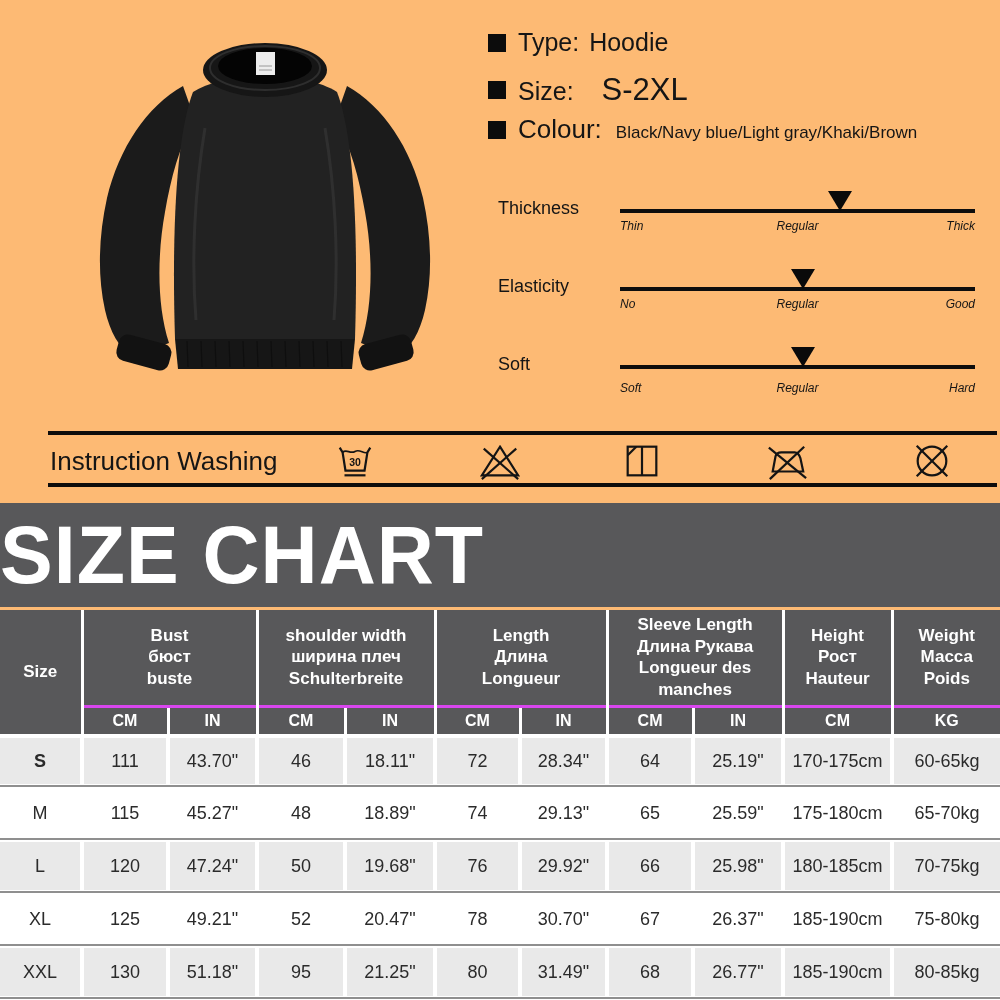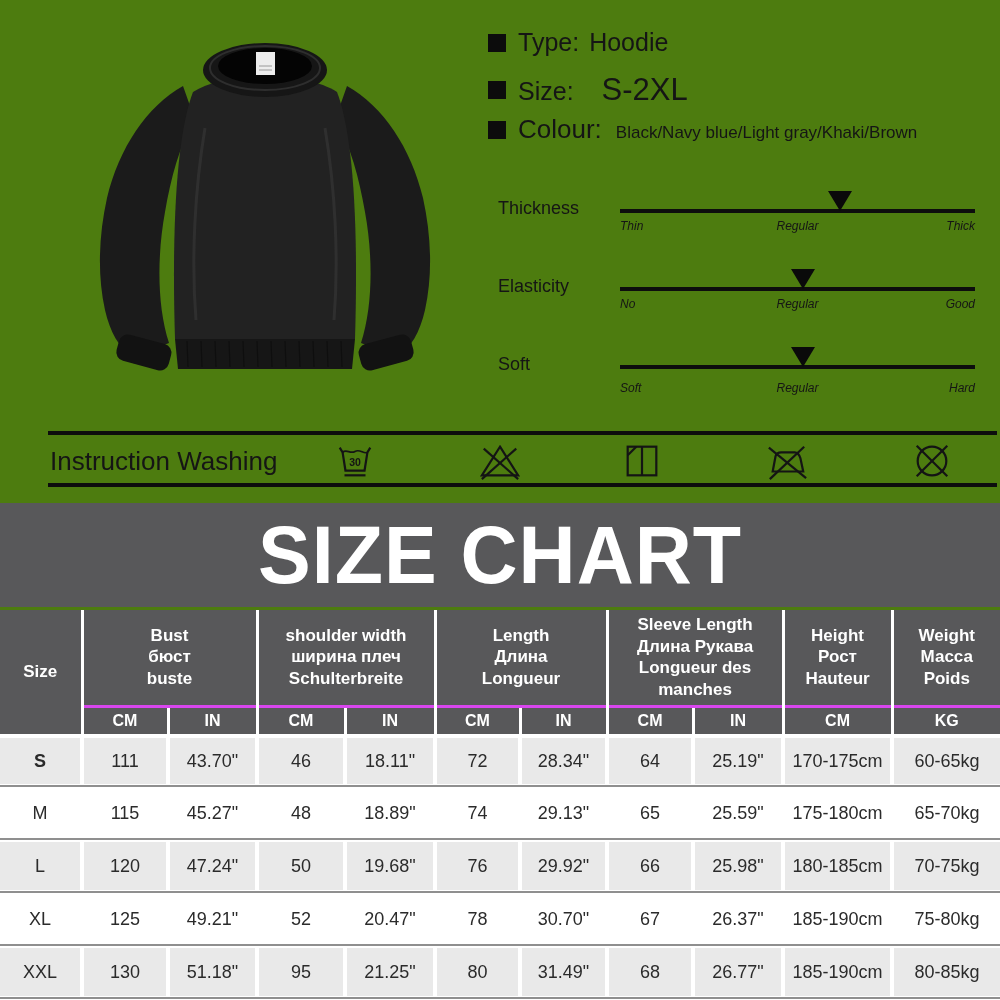--- a/index.html
+++ b/index.html
@@ -1,18 +1,18 @@
 <!DOCTYPE html>
 <html><head>
 <meta charset="utf-8">
 <style>
   * { margin:0; padding:0; box-sizing:border-box; }
   html,body { width:1000px; height:1000px; background:#fff; overflow:hidden;
               font-family:"Liberation Sans","DejaVu Sans",sans-serif; color:#151515; }
-  .page { position:relative; width:1000px; height:1000px; background:#4d7c0f; }
+  .page { position:relative; width:1000px; height:1000px; background:#fdba74; }
 
   
   .product-photo { position:absolute; left:55px; top:8px; width:420px; height:420px; }
 
   
   .spec-row { position:absolute; left:488px; display:flex; align-items:baseline; white-space:nowrap; }
   .spec-row .bullet { width:18px; height:18px; background:#0c0c0c; display:inline-block;
                       align-self:center; margin-right:12px; flex:0 0 18px; }
   .spec-label { font-size:25px; }
   .row-type  { top:28px; }
@@ -46,21 +46,21 @@
   .wash-label { position:absolute; left:2px; top:11px; font-size:26px; }
   .wash-icon { position:absolute; top:5px; width:46px; height:42px; }
   .wash-icon svg { width:100%; height:100%; stroke:#141414; fill:none; stroke-width:2.3; }
   .wi-1 { left:284px; } .wi-2 { left:429px; } .wi-3 { left:571px; }
   .wi-4 { left:716px; } .wi-5 { left:861px; }
   .wash-icon text { stroke:none; fill:#141414; font-weight:bold;
                     font-family:"Liberation Sans",sans-serif; }
 
   
   .chart-band { position:absolute; left:0; top:503px; width:1000px; height:104px;
-                background:#58585a; display:flex; align-items:center; justify-content:center; }
+                background:#58585a; display:flex; align-items:center; }
   .chart-band span { color:#fff; font-size:79px; font-weight:800; letter-spacing:1px;
                      transform:scaleY(1.04); }
 
   table.size-table { position:absolute; left:0; top:610px; width:1000px;
                      border-collapse:collapse; table-layout:fixed; }
   .size-table th { background:#58585a; color:#fff; font-weight:700; text-align:center;
                    vertical-align:middle; white-space:pre-line; }
   .size-table thead tr.hrow1 th { height:96px; font-size:17px; line-height:1.28;
                                   border-left:3px solid #fff; }
   .size-table thead tr.hrow1 th:first-child { border-left:none; }

